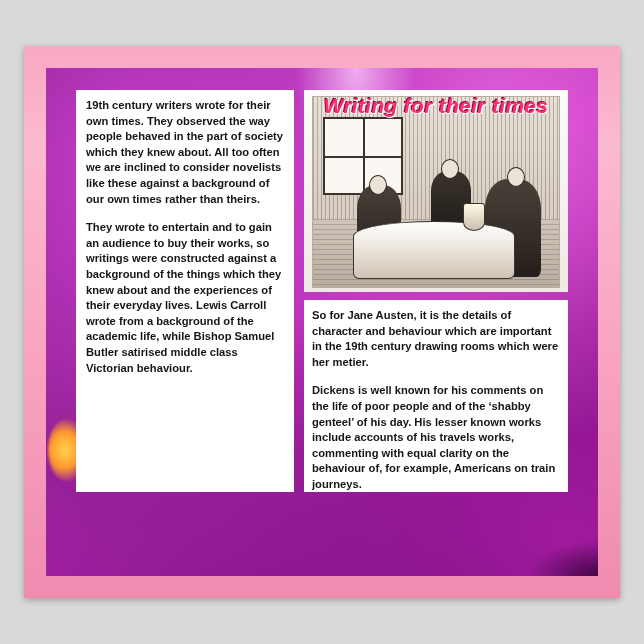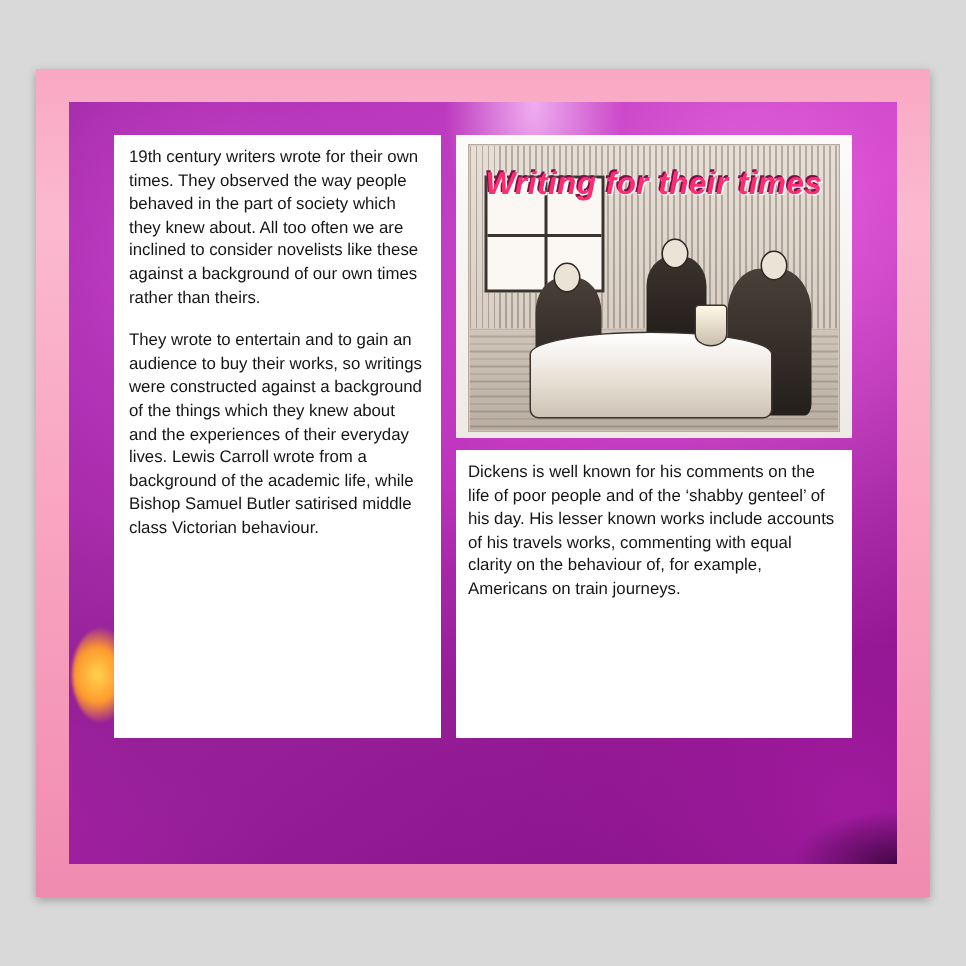--- a/index.html
+++ b/index.html
@@ -93,37 +93,38 @@
     height: 192px;
     padding: 8px 8px 6px 8px;
   }
 
   .body-text {
     font-size: 11.2px;
     line-height: 15.6px;
     color: #151515;
     font-family: "Liberation Sans", sans-serif;
     text-align: left;
+    font-weight: bold;
   }
   .body-text p {
     margin: 0 0 13px 0;
   }
   .body-text p:last-child { margin-bottom: 0; }
 
   
   #illus {
     position: absolute;
     inset: 0;
     background: linear-gradient(180deg, #fdfcfb 0%, #efe9e3 100%);
   }
   #illus-title {
     position: absolute;
     left: 0;
     right: 0;
-    top: 21px;
+    top: 4px;
     text-align: center;
     font-family: "Liberation Sans", sans-serif;
     font-weight: bold;
     font-style: italic;
     font-size: 21px;
     letter-spacing: 0.3px;
     color: #ff2d6f;
     text-shadow:
       1px 1px 0 #ffffff,
       -1px -1px 0 #7a0f4a,
@@ -242,19 +243,20 @@
             <div class="head" id="head-right"></div>
             <div id="table"></div>
             <div id="lamp"></div>
           </div>
           <div id="illus-title">Writing for their times</div>
         </div>
       </div>
 
       <div class="panel" id="right-text-panel">
         <div class="body-text">
+          <p>So for Jane Austen, it is the details of character and behaviour which are important in the 19th century drawing rooms which were her metier.</p>
           <p>Dickens is well known for his comments on the life of poor people and of the ‘shabby genteel’ of his day. His lesser known works include accounts of his travels works, commenting with equal clarity on the behaviour of, for example, Americans on train journeys.</p>
         </div>
       </div>
 
     </div>
   </div>
 </div>
 
 </body></html>

